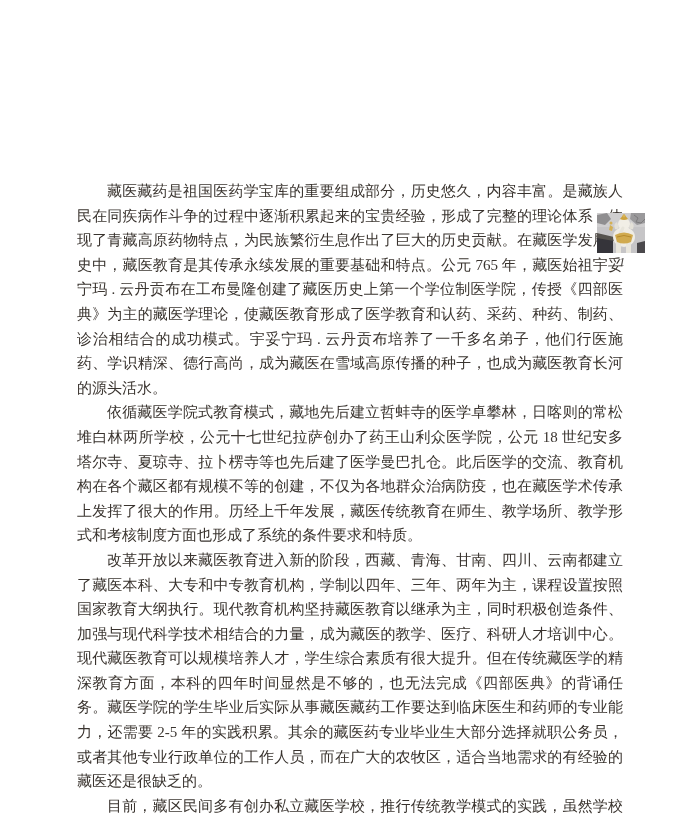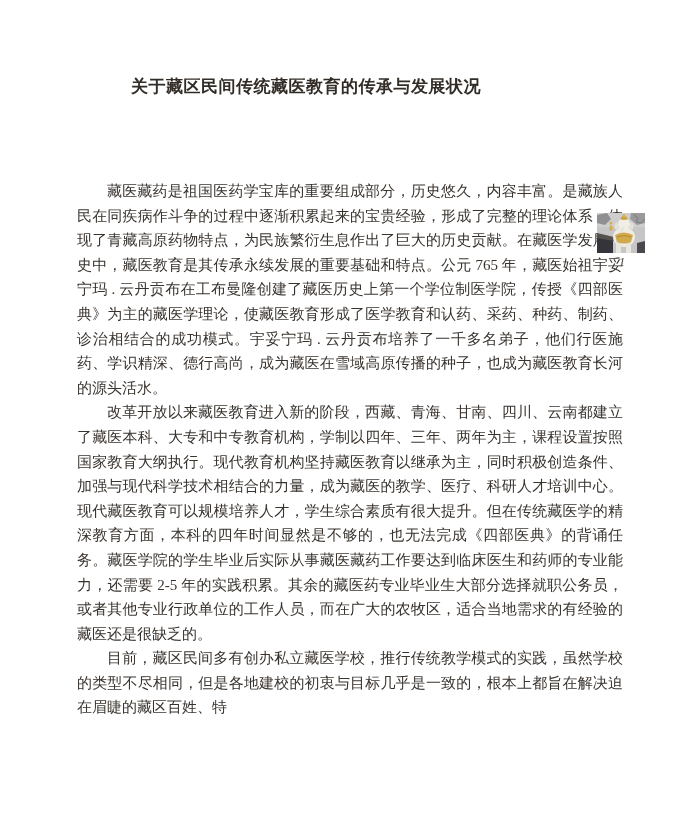--- a/index.html
+++ b/index.html
@@ -62,24 +62,24 @@
     font-size: 13px;
     color: #4a4644;
     font-family: "Liberation Serif", "DejaVu Serif", serif;
   }
 </style>
 </head>
 <body>
 
 <div class="page">
 
-  <h1 class="doc-title">关于藏区民间传统藏医教育的传承与发展状况</h1>
 
   <div class="body-text">
       <p>藏医藏药是祖国医药学宝库的重要组成部分，历史悠久，内容丰富。是藏族人民在同疾病作斗争的过程中逐渐积累起来的宝贵经验，形成了完整的理论体系，体现了青藏高原药物特点，为民族繁衍生息作出了巨大的历史贡献。在藏医学发展历史中，藏医教育是其传承永续发展的重要基础和特点。公元 765 年，藏医始祖宇妥宁玛 . 云丹贡布在工布曼隆创建了藏医历史上第一个学位制医学院，传授《四部医典》为主的藏医学理论，使藏医教育形成了医学教育和认药、采药、种药、制药、诊治相结合的成功模式。宇妥宁玛 . 云丹贡布培养了一千多名弟子，他们行医施药、学识精深、德行高尚，成为藏医在雪域高原传播的种子，也成为藏医教育长河的源头活水。</p>
+      <p>依循藏医学院式教育模式，藏地先后建立哲蚌寺的医学卓攀林，日喀则的常松堆白林两所学校，公元十七世纪拉萨创办了药王山利众医学院，公元 18 世纪安多塔尔寺、夏琼寺、拉卜楞寺等也先后建了医学曼巴扎仓。此后医学的交流、教育机构在各个藏区都有规模不等的创建，不仅为各地群众治病防疫，也在藏医学术传承上发挥了很大的作用。历经上千年发展，藏医传统教育在师生、教学场所、教学形式和考核制度方面也形成了系统的条件要求和特质。</p>
       <p>改革开放以来藏医教育进入新的阶段，西藏、青海、甘南、四川、云南都建立了藏医本科、大专和中专教育机构，学制以四年、三年、两年为主，课程设置按照国家教育大纲执行。现代教育机构坚持藏医教育以继承为主，同时积极创造条件、加强与现代科学技术相结合的力量，成为藏医的教学、医疗、科研人才培训中心。现代藏医教育可以规模培养人才，学生综合素质有很大提升。但在传统藏医学的精深教育方面，本科的四年时间显然是不够的，也无法完成《四部医典》的背诵任务。藏医学院的学生毕业后实际从事藏医藏药工作要达到临床医生和药师的专业能力，还需要 2-5 年的实践积累。其余的藏医药专业毕业生大部分选择就职公务员，或者其他专业行政单位的工作人员，而在广大的农牧区，适合当地需求的有经验的藏医还是很缺乏的。</p>
       <p>目前，藏区民间多有创办私立藏医学校，推行传统教学模式的实践，虽然学校的类型不尽相同，但是各地建校的初衷与目标几乎是一致的，根本上都旨在解决迫在眉睫的藏区百姓、特</p>
     </div>
 
   <div class="figure-thumb">
     <svg width="48" height="40" viewBox="0 0 48 40" xmlns="http://www.w3.org/2000/svg">
 
       <rect x="0" y="0" width="48" height="40" fill="#c6c5c7"></rect>
       <rect x="0" y="0" width="48" height="14" fill="#cfcecf"></rect>
 

